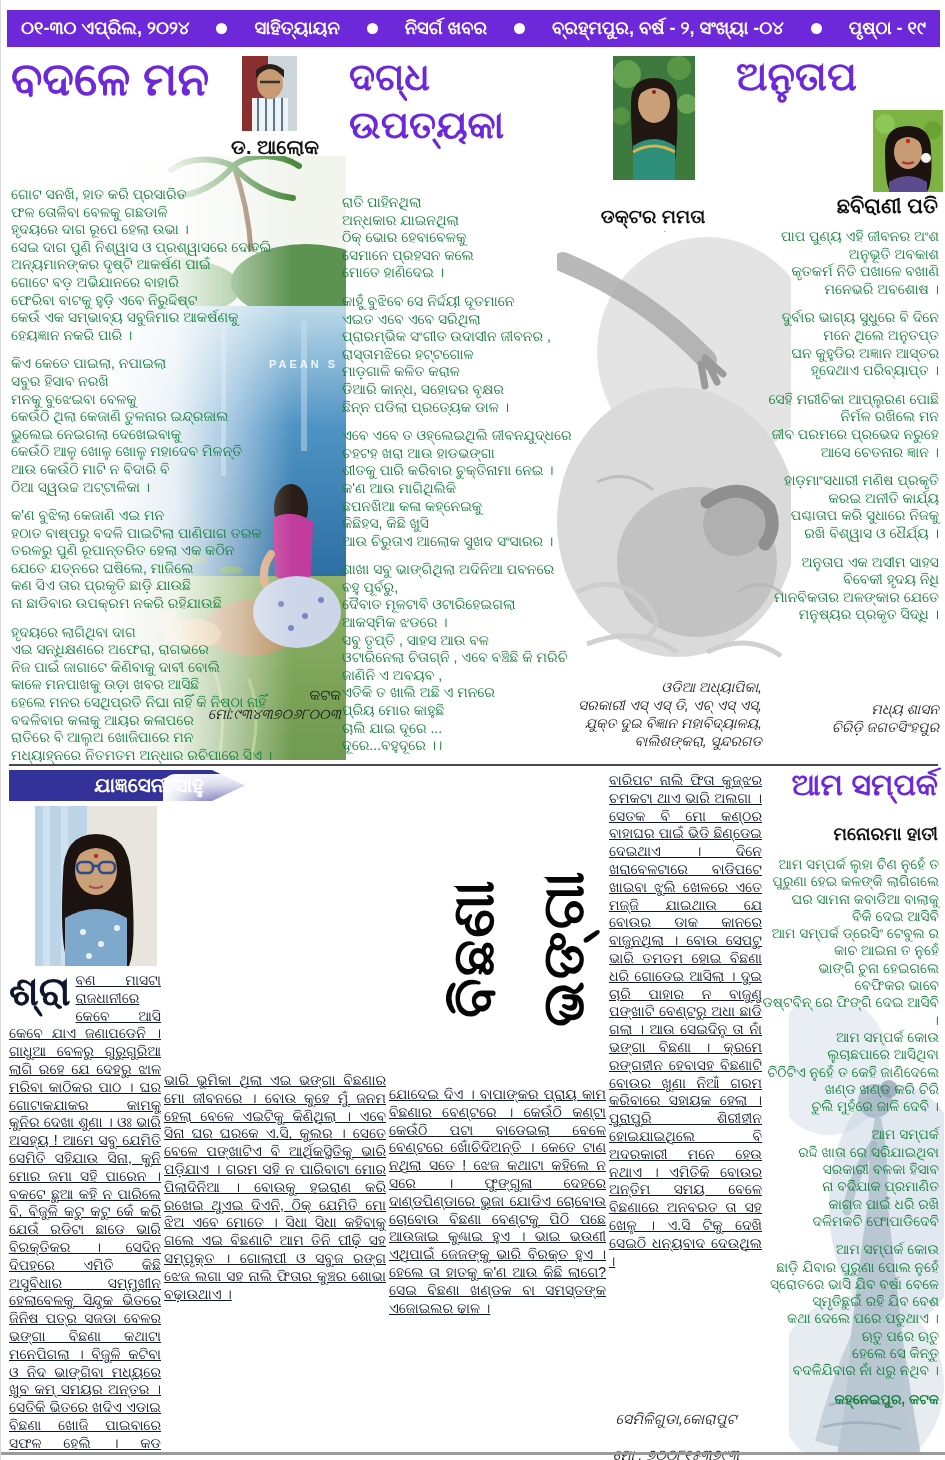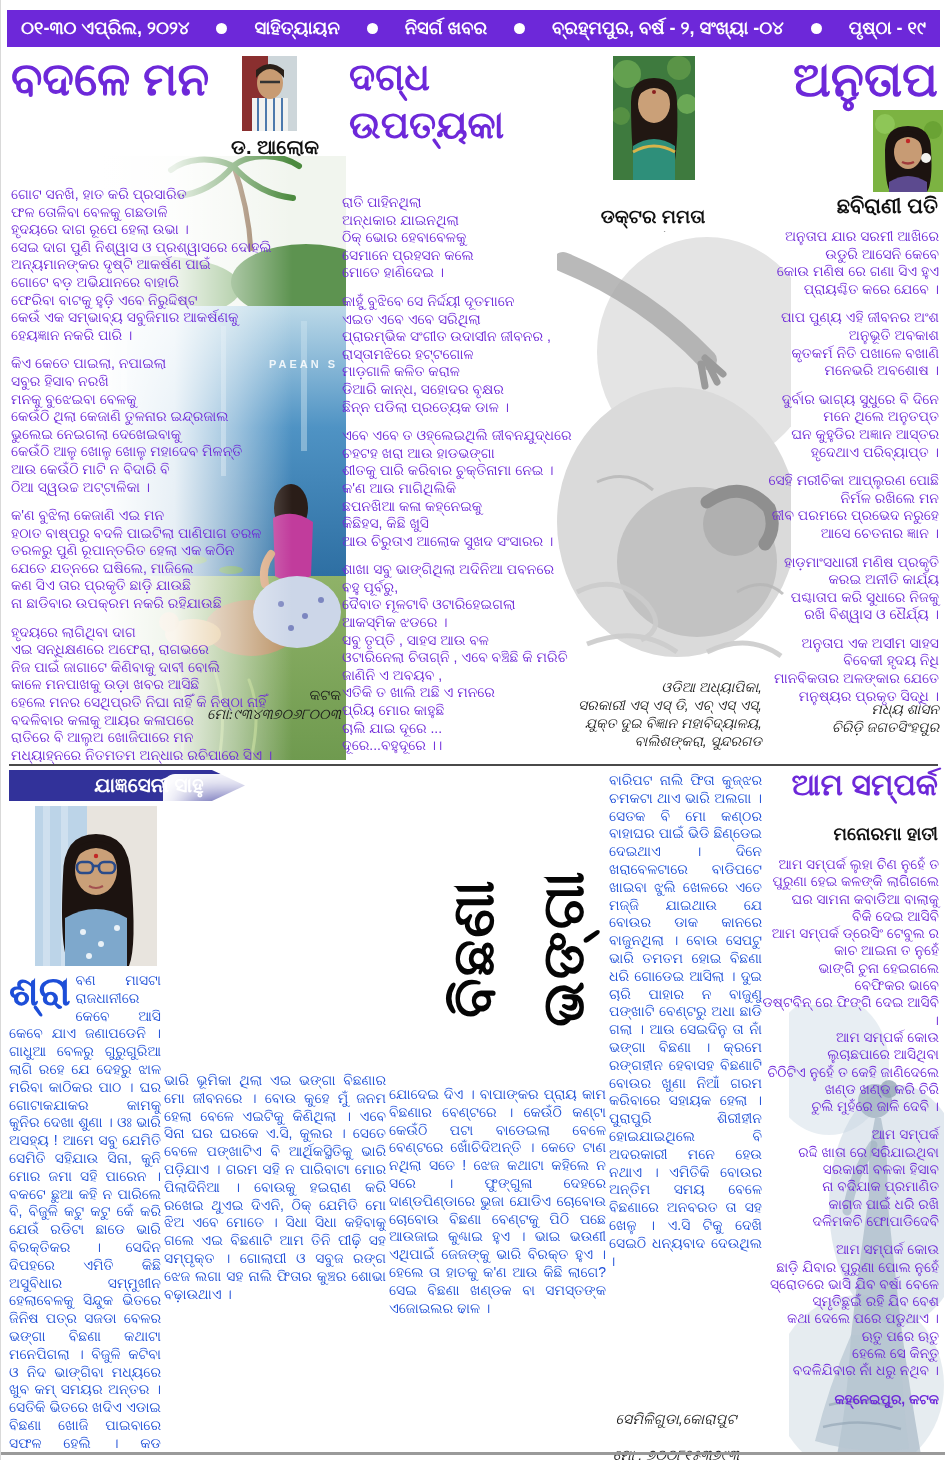--- a/index.html
+++ b/index.html
@@ -10,24 +10,24 @@
   
   #hdr{left:6px;top:10px;width:933px;height:37px;background:#6d28d9;color:#fff;
        display:flex;align-items:center;justify-content:space-between;padding:0 14px;
        box-sizing:border-box;font-weight:bold;font-size:18px;}
   .hdr-dot{width:11px;height:11px;border-radius:50%;background:#fff;flex:0 0 auto;}
   .hdr-item{white-space:nowrap;}
   
   .headline{font-weight:bold;color:#6d28d9;line-height:1.02;}
   .byname{font-weight:bold;color:#111;white-space:pre-line;}
   
-  .poem{font-size:14px;line-height:17.6px;color:#6d28d9;}
+  .poem{font-size:14px;line-height:17.6px;color:#15803d;}
   .stanza{white-space:pre-line;margin-bottom:11px;}
   .poem.right{text-align:right;}
-  .txt{font-size:14px;line-height:17.8px;text-align:justify;color:#1d4ed8;overflow:hidden;}
+  .txt{font-size:14px;line-height:17.8px;text-align:justify;color:#0f172a;overflow:hidden;text-decoration:underline;}
   .credit{font-style:italic;font-size:14px;line-height:18px;white-space:pre-line;}
   .signoff{font-size:14.5px;line-height:19px;}
   .phone{font-style:italic;}
   .dropcap{float:left;font-size:40px;line-height:34px;font-weight:bold;padding:2px 5px 0 0;}
   
   .ph{overflow:hidden;}
   .ph svg{display:block;width:100%;height:100%;}
   #pond-fade{background:linear-gradient(to right,#ffffff 0%,rgba(255,255,255,0.88) 30%,rgba(255,255,255,0.45) 55%,rgba(255,255,255,0) 78%);}
   #mother-photo{border-radius:12px;box-shadow:inset 0 0 30px 24px #ffffff;}
   #mother-photo svg{position:relative;z-index:-1;}
@@ -158,21 +158,21 @@
     <div class="stanza">ହୃଦୟରେ ଲାଗିଥିବା ଦାଗ
 ଏଇ ସନ୍ଧିକ୍ଷଣରେ ଅଫେରା, ରାଗଭରେ
 ନିଜ ପାଇଁ ଜାଗାଟେ କିଣିବାକୁ ଦାବୀ ବୋଲି
 କାଳେ ମନପାଖକୁ ଉଡ଼ା ଖବର ଆସିଛି
 ହେଲେ ମନର ସେଥିପ୍ରତି ନିଘା ନାହିଁ କି ନିଷ୍ଠା ନାହିଁ
 ବଦଳିବାର କଳାକୁ ଆୟର କଳାପରେ
 ରାତିରେ ବି ଆଲୁଅ ଖୋଜିପାରେ ମନ
 ମଧ୍ୟାହ୍ନରେ ନିତମତମ ଅନ୍ଧାର ରଚିପାରେ ସିଏ ।</div>
   </div>
 
-  <div class="abs signoff" style="left:140px;top:686px;width:200px;text-align:right;font-family:Liberation Serif, serif;">
+  <div class="abs signoff" style="left:140px;top:686px;width:200px;text-align:right;">
     <div>କଟକ</div>
     <div class="phone">ମୋ:୯୩୪୩୭୦୬୮୦୦୩</div>
   </div>
 
   <div class="abs headline" style="left:348px;top:58px;font-size:38px;">ଦଗ୍ଧ</div>
   <div class="abs headline" style="left:348px;top:106px;font-size:38px;">ଉପତ୍ୟକା</div>
 
   <div class="abs ph" style="left:612px;top:56px;width:82px;height:124px;">
     <svg viewBox="0 0 82 124" preserveAspectRatio="none">
       <rect width="82" height="124" fill="#3e7a3e"></rect>
@@ -245,44 +245,40 @@
 ପ୍ରିୟ ମୋର କାହୁଛି
 ଚାଲି ଯାଇ ଦୂରେ ...
 ଦୂରେ...ବହୁଦୂରେ ।।</div>
   </div>
 
   <div class="abs credit" style="left:559px;top:678px;width:202px;text-align:right;">ଓଡିଆ ଅଧ୍ୟାପିକା,
 ସରକାରୀ ଏସ୍ ଏସ୍ ଡି, ଏଚ୍ ଏସ୍ ଏସ୍,
 ଯୁକ୍ତ ଦୁଇ ବିଜ୍ଞାନ ମହାବିଦ୍ୟାଳୟ,
 ବାଲିଶଙ୍କରା, ସୁନ୍ଦରଗଡ</div>
 
-  <div class="abs headline" style="left:735px;top:56px;width:202px;font-size:48px;text-align:right;">ଅନୁତାପ</div>
+  <div class="abs headline" style="left:735px;top:56px;width:202px;font-size:40px;">ଅନୁତାପ</div>
 
   <div class="abs ph" style="left:872px;top:110px;width:70px;height:82px;">
     <svg viewBox="0 0 70 82" preserveAspectRatio="none">
       <rect width="70" height="82" fill="#7cb342"></rect>
       <circle cx="12" cy="14" r="10" fill="#8ec657"></circle>
         <circle cx="60" cy="20" r="9" fill="#6aa334"></circle>
       <path d="M12,40 Q12,78 18,82 L54,82 Q60,72 58,40 Q58,16 35,16 Q12,16 12,40 Z" fill="#1c1310"></path>
       <ellipse cx="35" cy="42" rx="14" ry="17" fill="#c79b74"></ellipse>
       <path d="M21,34 Q35,20 49,34 L49,27 Q35,16 21,27 Z" fill="#1c1310"></path>
       <circle cx="35" cy="31" r="2.2" fill="#c22727"></circle>
       <path d="M29,52 Q35,55 41,52" stroke="#a03a3a" stroke-width="2.4" fill="none"></path>
       <circle cx="53" cy="48" r="5" fill="#f2f2ee"></circle>
       <path d="M16,82 L16,72 Q35,60 54,72 L54,82 Z" fill="#5c4a8f"></path>
     </svg>
   </div>
 
   <div class="abs byname" style="left:735px;top:194px;width:202px;text-align:right;font-size:21px;">ଛବିରାଣୀ ପତି</div>
 
   <div class="abs poem right" style="left:620px;top:228px;width:318px;">
-    <div class="stanza">ଅନୁତାପ ଯାର ସରମୀ ଆଖିରେ
-ଉଡୁରି ଆସେନି କେବେ
-କୋଉ ମଣିଷ ରେ ଗଣା ସିଏ ହୁଏ
-ପ୍ରାୟଶ୍ଚିତ କରେ ଯେବେ ।</div>
     <div class="stanza">ପାପ ପୁଣ୍ୟ ଏହି ଜୀବନର ଅଂଶ
 ଅନୁଭୂତି ଅବକାଶ
 କୃତକର୍ମ ନିତି ପଖାଳେ ବଖାଣି
 ମନେଭରି ଅବଶୋଷ ।</div>
     <div class="stanza">ଦୁର୍ବାର ଭାଗ୍ୟ ସୁଧୁରେ ବି ଦିନେ
 ମନେ ଥିଲେ ଅନୁତପ୍ତ
 ଘନ କୁହୁଡିର ଅଜ୍ଞାନ ଆସ୍ତର
 ହୃଦେଥାଏ ପରିବ୍ୟାପ୍ତ ।</div>
     <div class="stanza">ସେହି ମରୀଚିକା ଆପ୍ଲୁରଣ ପୋଛି
 ନିର୍ମଳ ରଖିଲେ ମନ

